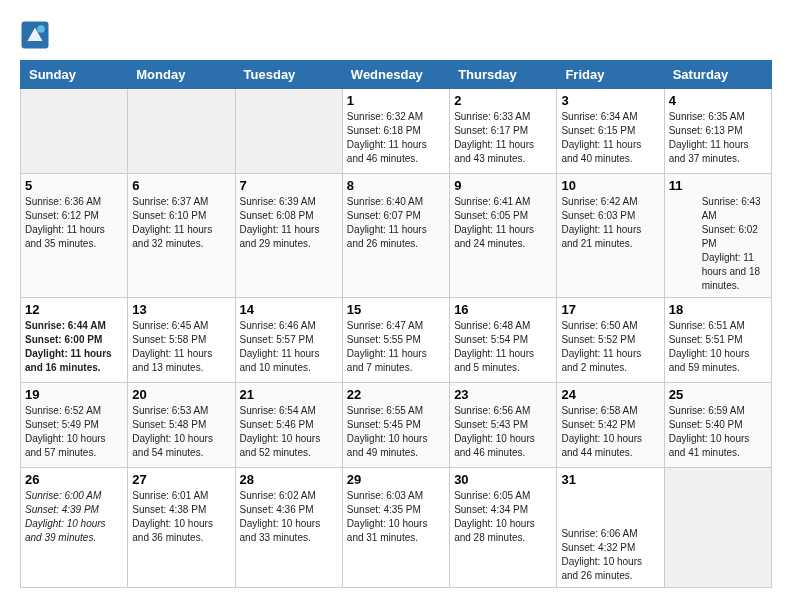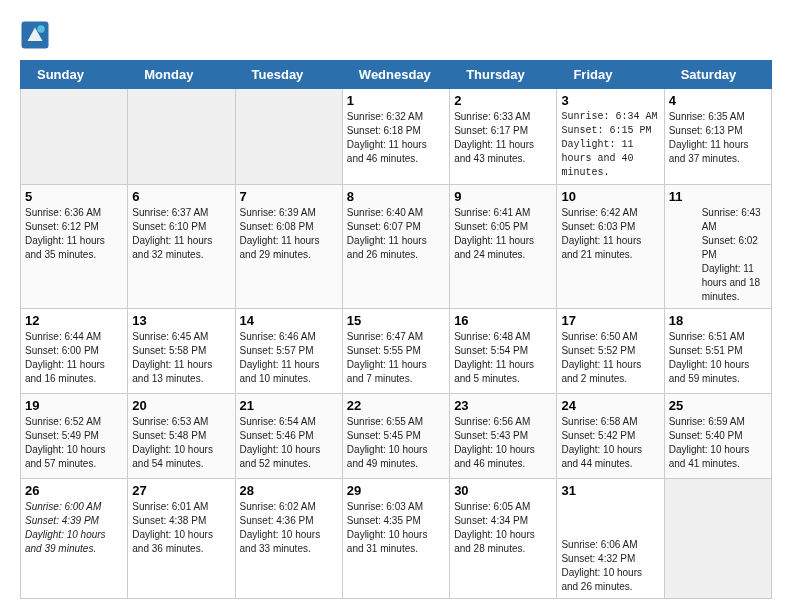--- a/index.html
+++ b/index.html
@@ -47,21 +47,21 @@
       color: #555;
     }
     table {
       width: 100%;
       border-collapse: collapse;
       font-size: 11px;
     }
     thead tr th {
       background: #2c6fad;
       color: #fff;
-      padding: 6px 16px;
+      padding: 6px 8px;
       text-align: left;
       font-size: 13px;
       border: 1px solid #2c6fad;
       margin-left: 16px;
     }
     td {
       border: 1px solid #ccc;
       vertical-align: top;
       padding: 4px;
       width: calc(100% / 7);
@@ -136,21 +136,21 @@
 Daylight: 11 hours and 46 minutes.</div>
         </td>
         <td>
           <div class="day-num">2</div>
           <div class="day-info" style="white-space: pre-line;">Sunrise: 6:33 AM
 Sunset: 6:17 PM
 Daylight: 11 hours and 43 minutes.</div>
         </td>
         <td>
           <div class="day-num">3</div>
-          <div class="day-info" style="white-space: pre-line; font-family: Liberation Mono, monospace;">Sunrise: 6:34 AM
+          <div class="day-info" style="white-space: pre-line;">Sunrise: 6:34 AM
 Sunset: 6:15 PM
 Daylight: 11 hours and 40 minutes.</div>
         </td>
         <td>
           <div class="day-num">4</div>
           <div class="day-info" style="white-space: pre-line;">Sunrise: 6:35 AM
 Sunset: 6:13 PM
 Daylight: 11 hours and 37 minutes.</div>
         </td>
       </tr>
@@ -194,21 +194,21 @@
         <td>
           <div class="day-num">11</div>
           <div class="day-info" style="white-space: pre-line; margin-left: 33px;">Sunrise: 6:43 AM
 Sunset: 6:02 PM
 Daylight: 11 hours and 18 minutes.</div>
         </td>
       </tr>
       <tr>
         <td>
           <div class="day-num">12</div>
-          <div class="day-info" style="white-space: pre-line;">Sunrise: 6:44 AM
+          <div class="day-info" style="white-space: pre-line; font-weight: bold;">Sunrise: 6:44 AM
 Sunset: 6:00 PM
 Daylight: 11 hours and 16 minutes.</div>
         </td>
         <td>
           <div class="day-num">13</div>
           <div class="day-info" style="white-space: pre-line;">Sunrise: 6:45 AM
 Sunset: 5:58 PM
 Daylight: 11 hours and 13 minutes.</div>
         </td>
         <td>

